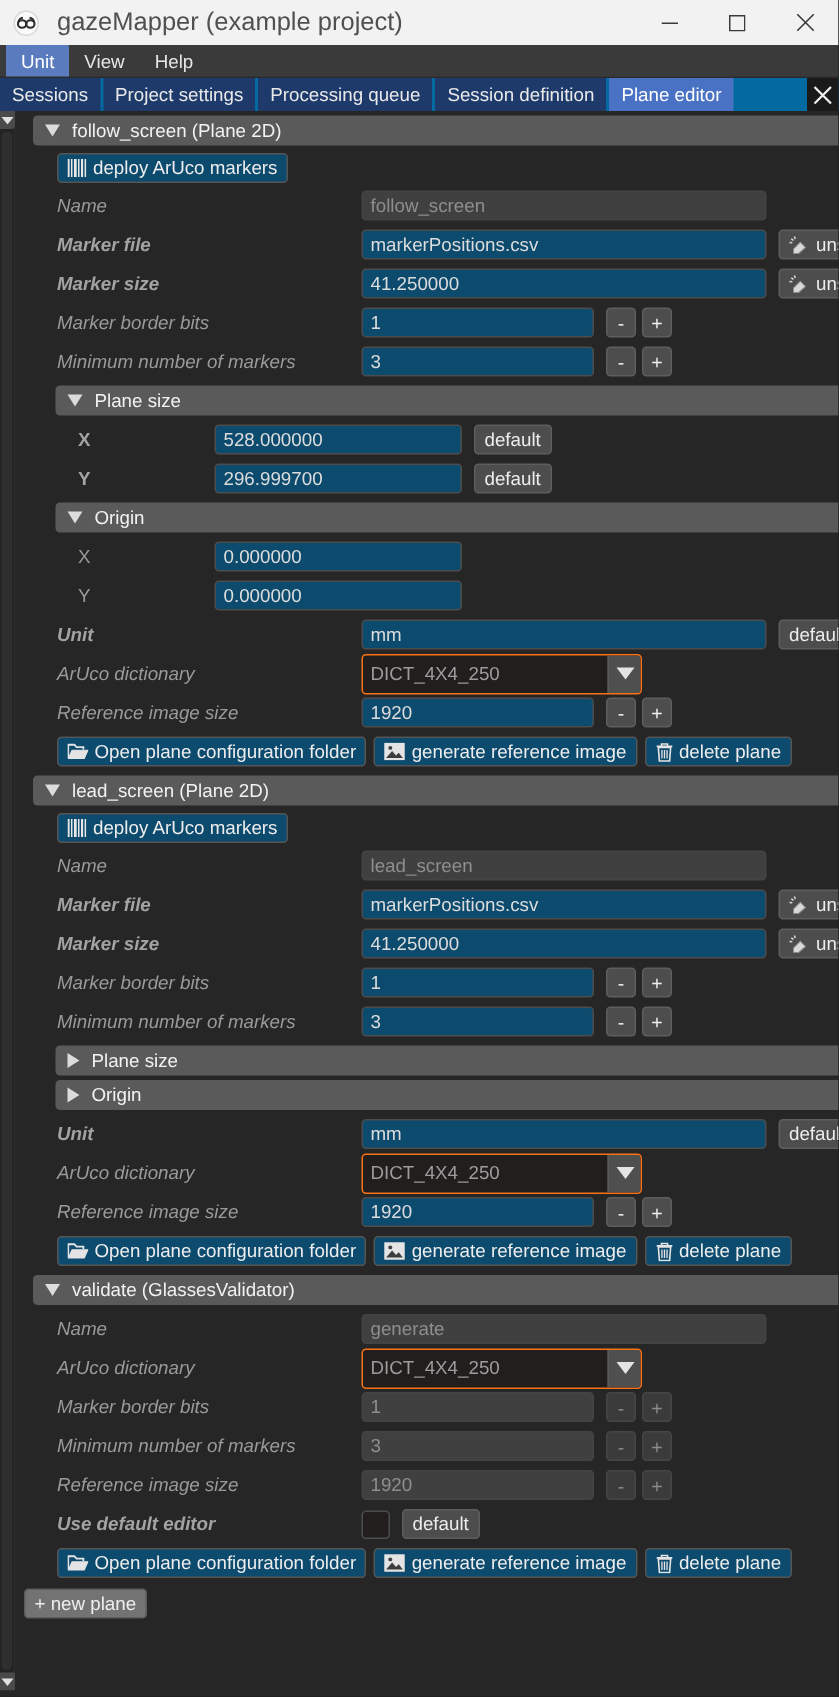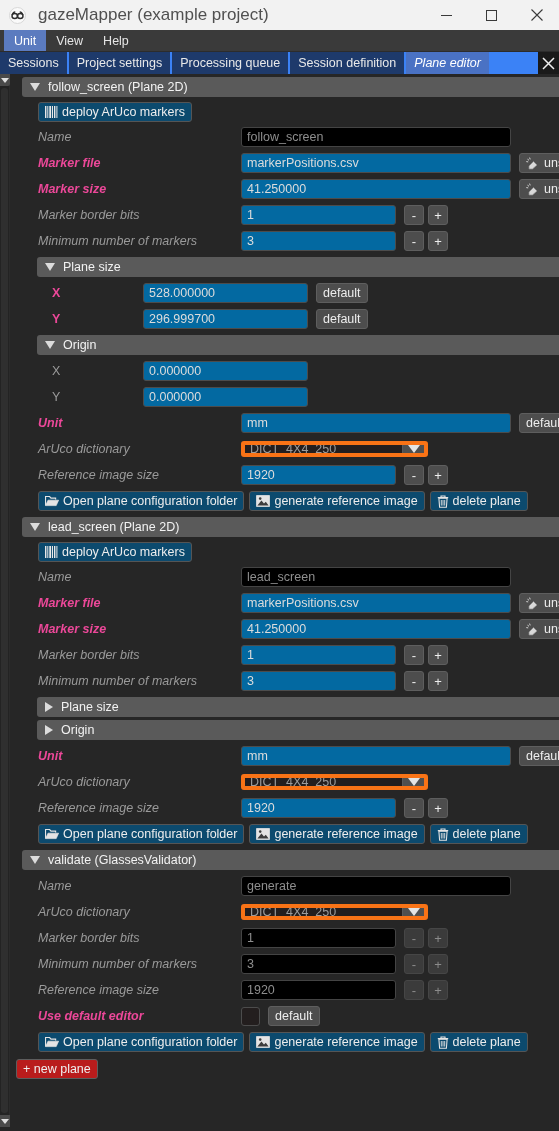--- a/index.html
+++ b/index.html
@@ -56,33 +56,33 @@
     padding: 0 10px;
     display: flex; align-items: center;
     font-size: 12.5px; color: #e6e6e6;
     white-space: nowrap;
   }
   .menu-item.active { background: #5b7bbf; color: #ffffff; }
 
   
   .tabbar {
     height: 22px; min-height: 22px;
-    background: #3b82f6;
+    background: #0369a1;
     display: flex; align-items: stretch;
     gap: 2px;
     position: relative;
   }
   .tab {
     padding: 0 8px;
     display: flex; align-items: center;
     font-size: 12.5px; color: #e9e9e9;
     background: #1e3a6b;
     white-space: nowrap;
   }
-  .tab.active { background: #4a72c4; color: #ffffff; font-style: italic; }
+  .tab.active { background: #4a72c4; color: #ffffff; }
   .tab-close {
     width: 21px;
     display: flex; align-items: center; justify-content: center;
     background: #1a1a1a; color: #f0f0f0;
     margin-left: auto;
   }
   .tab-close svg { display: block; }
 
   
   .content-wrap {
@@ -151,36 +151,36 @@
     height: 26px;
     padding-left: 28px;
     gap: 0;
   }
   .lbl {
     font-size: 12.5px;
     color: #9a9a9a;
     white-space: nowrap;
     flex: 0 0 auto;
   }
-  .lbl.bold { color: #ec4899; font-weight: bold; }
+  .lbl.bold { color: #a3a3a3; font-weight: bold; }
   .lbl.w1 { width: 203px; font-style: italic; }
   .lbl.sub { width: 105px; padding-left: 14px; }
 
   .field {
     height: 20px;
-    background: #0369a1;
+    background: #0c4a6e;
     border: 1px solid #4c4c4c;
     border-radius: 3px;
     display: flex; align-items: center;
     padding: 0 5px;
     font-size: 12.5px;
     color: #dcdcdc;
     white-space: nowrap; overflow: hidden;
   }
-  .field.disabled { color: #8e8e8e; background: #000000; border-color: #444; }
+  .field.disabled { color: #8e8e8e; background: #404040; border-color: #444; }
   .field.w-full { width: 270px; }
   .field.w-num { width: 155px; }
   .field.w-mid { width: 165px; }
 
   .btn {
     height: 20px;
     background: #4d4d4d;
     border: 1px solid #5e5e5e;
     border-radius: 3px;
     display: inline-flex; align-items: center; justify-content: center;
@@ -211,23 +211,23 @@
 
   .checkbox {
     width: 19px; height: 19px;
     background: #231e1e;
     border: 1px solid #4c4c4c;
     border-radius: 3px;
     flex: 0 0 auto;
   }
 
   .combo {
-    height: 16px; width: 187px;
+    height: 27px; width: 187px;
     background: #231e1e;
-    border: 4px solid #f97316;
+    border: 1px solid #f97316;
     border-radius: 3px;
     display: flex; align-items: center;
     font-size: 12.5px; color: #dcdcdc;
     padding-left: 5px;
     position: relative;
     overflow: hidden;
   }
   .combo.disabled { color: #9c9c9c; }
   .combo .arrowbox {
     position: absolute; right: 0; top: 0; bottom: 0; width: 22px;
@@ -238,21 +238,21 @@
   .combo .arrowbox i {
     display: block; width: 0; height: 0;
     border-left: 6px solid transparent;
     border-right: 6px solid transparent;
     border-top: 8px solid #e4e4e4;
   }
 
   .newplane-wrap { padding-left: 6px; padding-top: 4px; display: flex; }
   .newplane {
     height: 20px; padding: 0 6px;
-    background: #b91c1c; border: 1px solid #5d5d5d; border-radius: 3px;
+    background: #737373; border: 1px solid #5d5d5d; border-radius: 3px;
     display: inline-flex; align-items: center;
     font-size: 12.5px; color: #efefef;
   }
 
   .statusbar { height: 4px; background: #262626; }
 </style>
 </head>
 <body>
 
 <div id="app">

